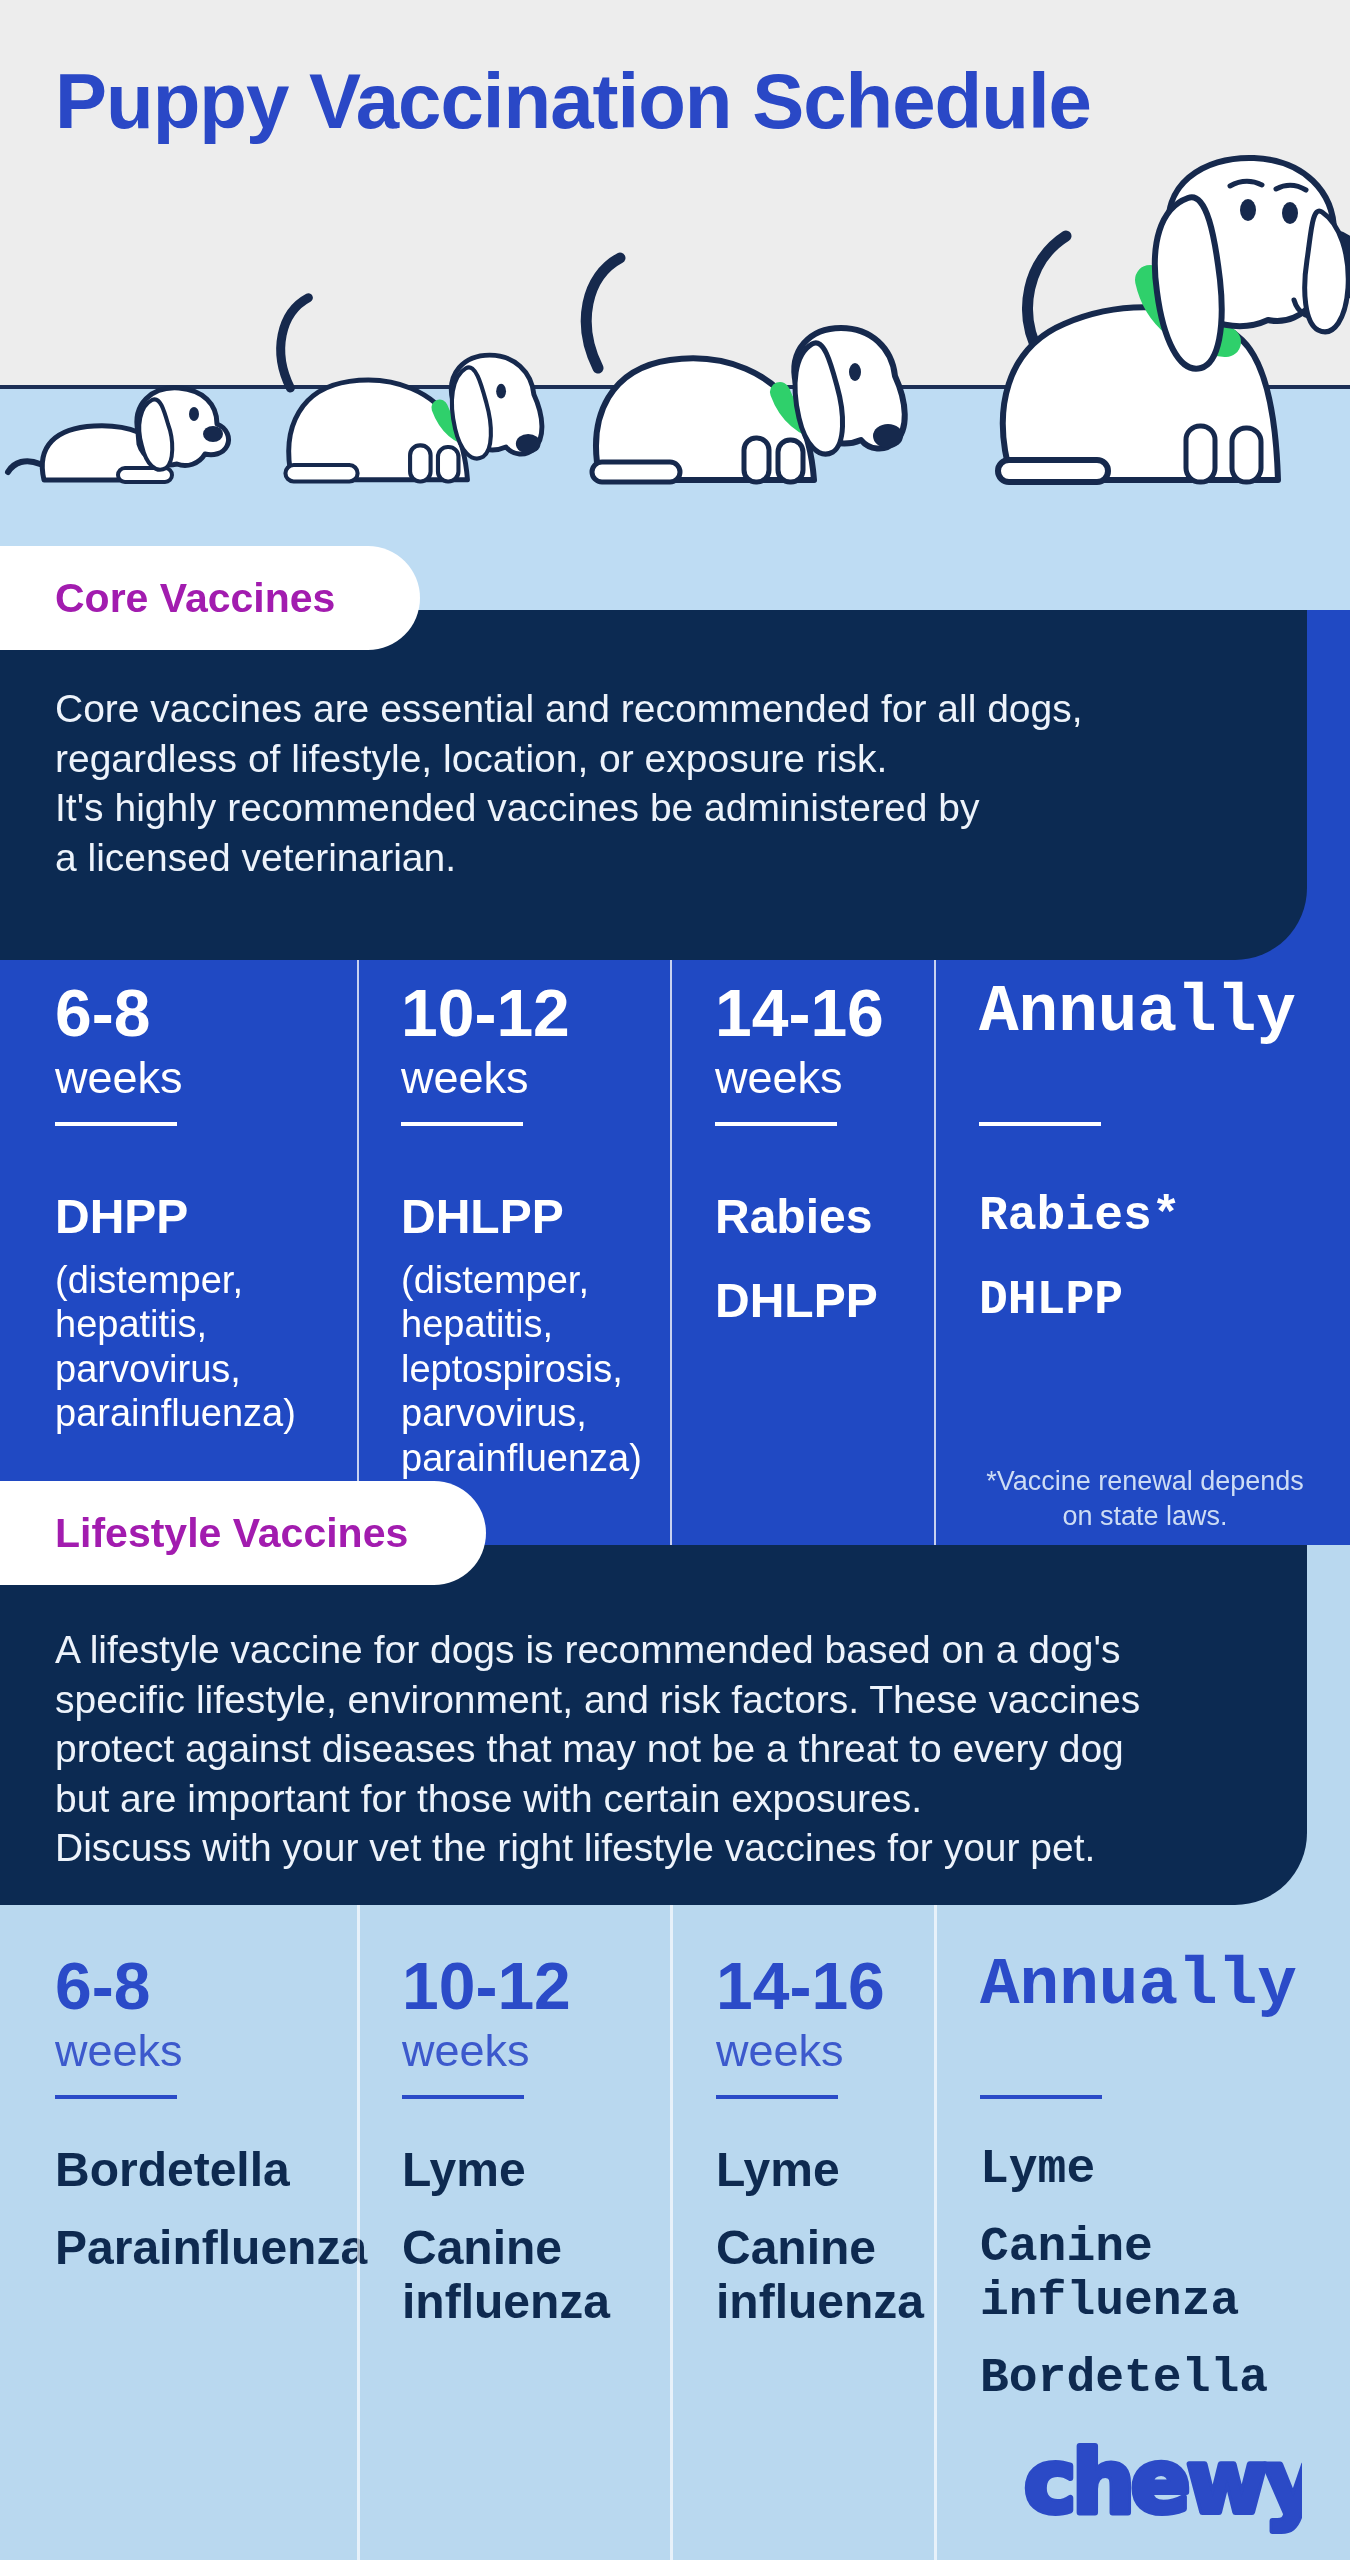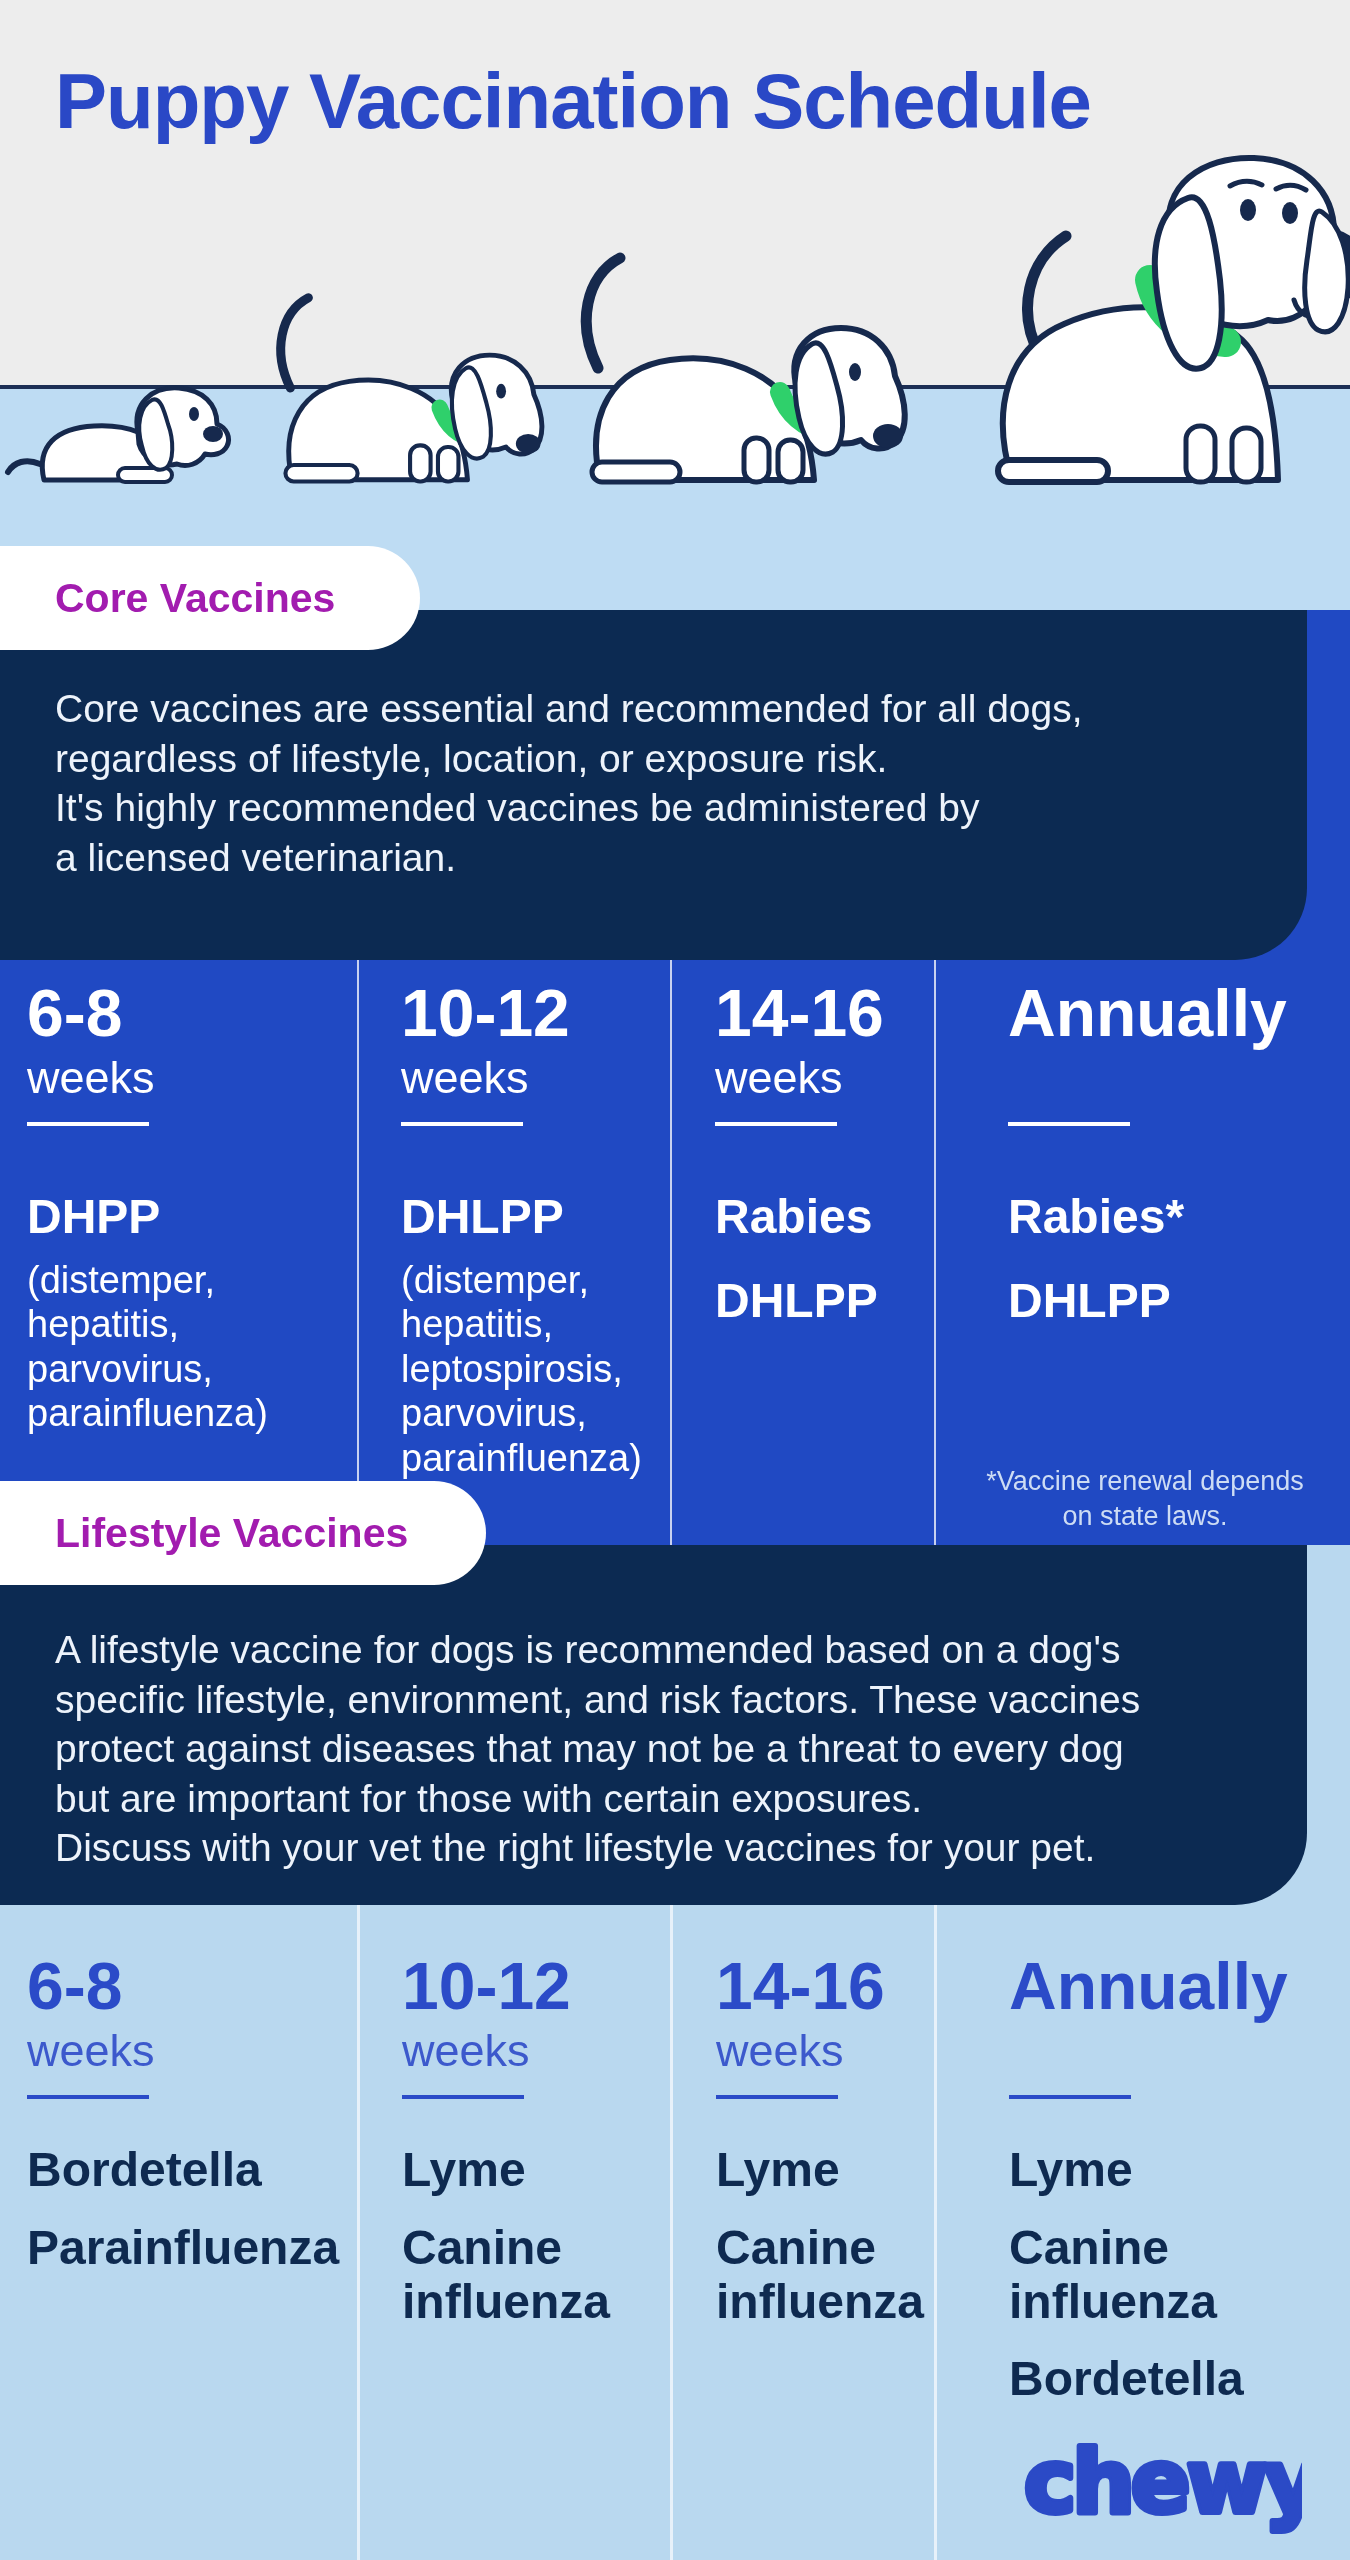--- a/index.html
+++ b/index.html
@@ -38,24 +38,24 @@
   .life .pill{width:486px;}
 
   
   .table{position:absolute;left:0;right:0;bottom:0;display:grid;
          grid-template-columns:357px 313px 264px 416px;}
   .t-core{top:298px;}
   .t-life{top:360px;}
   .col{position:relative;}
   .t-core .col{padding-top:72px;color:#ffffff;}
   .t-life .col{padding-top:48px;}
-  .table .col:nth-child(1){padding-left:27px;}
+  .table .col:nth-child(1){padding-left:55px;}
   .table .col:nth-child(2){padding-left:42px;}
   .table .col:nth-child(3){padding-left:43px;}
-  .table .col:nth-child(4){padding-left:72px;}
+  .table .col:nth-child(4){padding-left:43px;font-family:Liberation Mono, monospace;}
   .t-core .col + .col{border-left:2px solid rgba(255,255,255,0.75);}
   .t-life .col + .col{border-left:3px solid rgba(255,255,255,0.65);}
 
   .age{font-size:66px;line-height:1;font-weight:800;}
   .unit{font-size:45px;line-height:1;margin-top:9px;min-height:45px;font-weight:400;}
   .rule{width:122px;height:4px;margin-top:22px;background:#ffffff;}
   .t-core .items{margin-top:64px;}
   .t-life .items{margin-top:44px;}
   .vax{font-size:48px;font-weight:700;line-height:1.12;}
   .detail{font-size:38px;font-weight:400;line-height:1.17;margin-top:14px;white-space:pre-line;}

